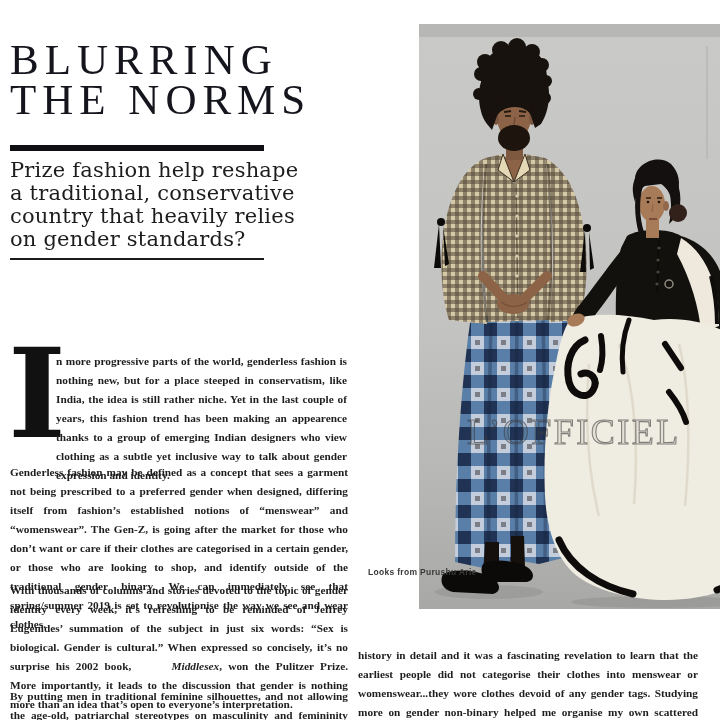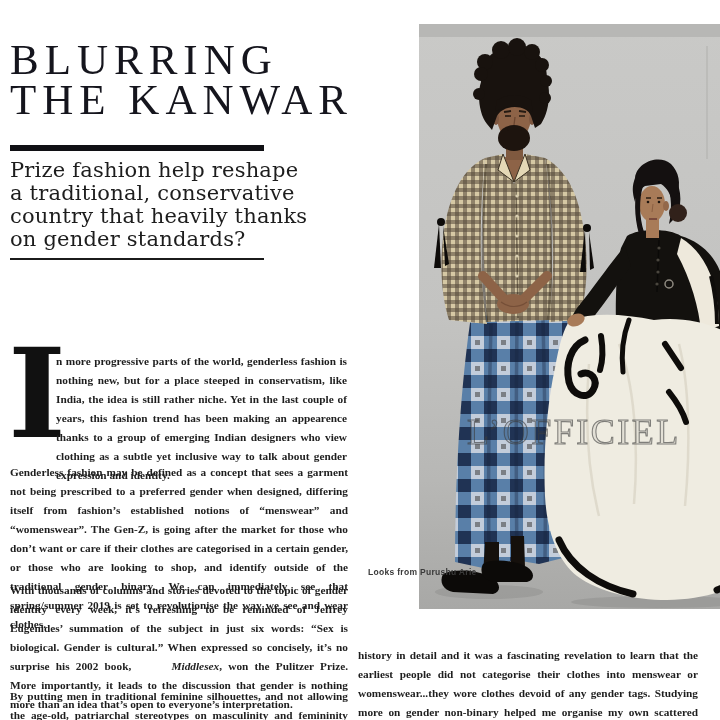--- a/index.html
+++ b/index.html
@@ -38,29 +38,29 @@
            font-size:8.5px;color:#3a3a3a;letter-spacing:.3px;font-weight:bold;}
   .continuation{left:358px;top:646px;width:340px;}
 </style>
 </head>
 <body>
 
 <div class="page">
 
   <div class="headline">
     <div>BLURRING</div>
-    <div>THE KANWAR</div>
+    <div>THE NORMS</div>
   </div>
 
   <div class="headline-rule"></div>
 
   <div class="standfirst">
     <div>Prize fashion help reshape</div>
     <div>a traditional, conservative</div>
-    <div>country that heavily thanks</div>
+    <div>country that heavily relies</div>
     <div>on gender standards?</div>
   </div>
 
   <div class="thin-rule"></div>
 
   <div class="dropcap">I</div>
   <p class="body p1">n more progressive parts of the world, genderless fashion is nothing new, but for a place steeped in conservatism, like India, the idea is still rather niche. Yet in the last couple of years, this fashion trend has been making an appearence thanks to a group of emerging Indian designers who view clothing as a subtle yet inclusive way to talk about gender expression and identity.</p>
   <p class="body p2">Genderless fashion may be defined as a concept that sees a garment not being prescribed to a preferred gender when designed, differing itself from fashion’s established notions of “menswear” and “womenswear”. The Gen-Z, is going after the market for those who don’t want or care if their clothes are categorised in a certain gender, or those who are looking to shop, and identify outside of the traditional gender binary. We can immediately see that spring/summer 2019 is set to revolutionise the way we see and wear clothes.</p>
   <p class="body p3"><span>With thousands of columns and stories devoted to the topic of gender identity every week, it’s refreshing to be reminded of Jeffrey Eugenides’ summation of the subject in just six words: “Sex is biological. Gender is cultural.” When expressed so concisely, it’s no surprise his 2002 book, </span><span class="it">Middlesex</span><span>, won the Pulitzer Prize. More importantly, it leads to the discussion that gender is nothing more than an idea that’s open to everyone’s interpretation.</span></p>
   <p class="body p4">By putting men in traditional feminine silhouettes, and not allowing the age-old, patriarchal stereotypes on masculinity and femininity hold hands playing a role, Indian designers are working their way</p>

